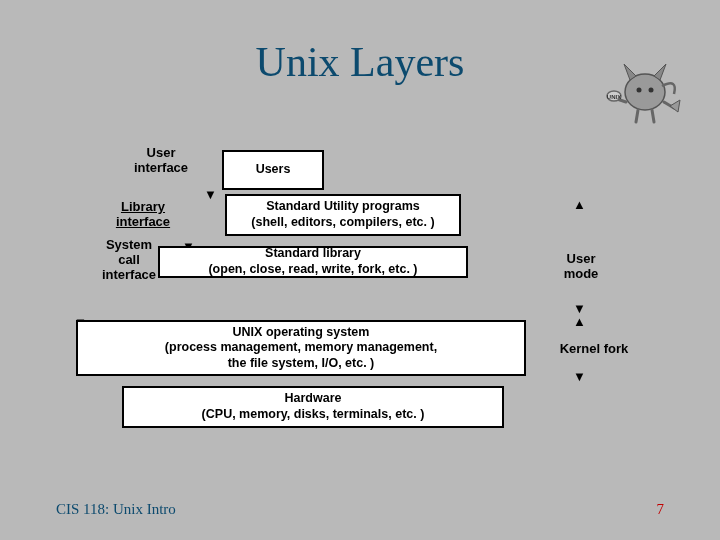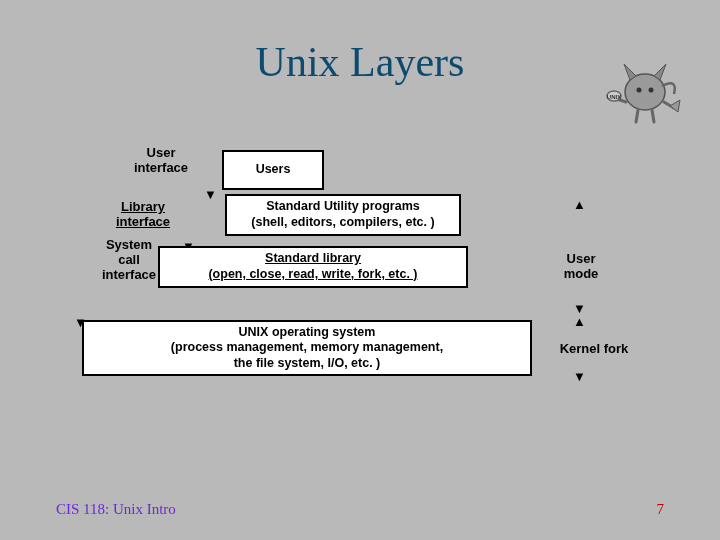--- a/index.html
+++ b/index.html
@@ -75,21 +75,21 @@
     color: #000;
     text-align: center;
     line-height: 1.15;
   }
   .footer-left {
     position: absolute;
     bottom: 22px;
     left: 56px;
     font-family: "Times New Roman", Times, serif;
     font-size: 15px;
-    color: #6d28d9;
+    color: #0c4a6e;
   }
   .footer-right {
     position: absolute;
     bottom: 22px;
     right: 56px;
     font-family: "Times New Roman", Times, serif;
     font-size: 15px;
     color: #c00000;
   }
 </style>
@@ -122,22 +122,23 @@
     <div class="interface-label" style="left:68px; top:-4px; width:70px;">User<br>interface</div>
     <div class="interface-label" style="left:50px; top:50px; width:70px;text-decoration:underline;">Library<br>interface</div>
     <div class="interface-label" style="left:36px; top:88px; width:70px;">System<br>call<br>interface</div>
 
     <span class="marker" style="left:146px; top:38px;">▼</span>
     <span class="marker" style="left:124px; top:90px;">▼</span>
     <span class="marker" style="left:16px; top:166px;">▼</span>
 
     <div class="box" style="left:164px; top:0px; width:102px; height:40px;">Users</div>
     <div class="box" style="left:120px; top:44px; width:236px; height:42px;margin-left:47px;">Standard Utility programs<br>(shell, editors, compilers, etc. )</div>
-    <div class="box" style="left:100px; top:96px; width:310px; height:42px;text-decoration:underline;">Standard library<br>(open, close, read, write, fork, etc. )</div>
-    <div class="box" style="left:24px; top:170px; width:450px; height:56px;">UNIX operating system<br>(process management, memory management,<br>the file system, I/O, etc. )</div>
+    <div class="box" style="left:100px; top:96px; width:310px; height:32px;">Standard library<br>(open, close, read, write, fork, etc. )</div>
+    <div class="box" style="left:18px; top:170px; width:450px; height:56px;">UNIX operating system<br>(process management, memory management,<br>the file system, I/O, etc. )</div>
+    <div class="box" style="left:64px; top:236px; width:382px; height:42px;">Hardware<br>(CPU, memory, disks, terminals, etc. )</div>
 
     <span class="marker" style="left:515px; top:48px;">▲</span>
     <div class="mode-label" style="left:498px; top:102px; width:50px;">User<br>mode</div>
     <span class="marker" style="left:515px; top:152px;">▼</span>
     <span class="marker" style="left:515px; top:165px;">▲</span>
     <div class="mode-label" style="left:486px; top:192px; width:100px;">Kernel fork</div>
     <span class="marker" style="left:515px; top:220px;">▼</span>
 
   </div>
 

